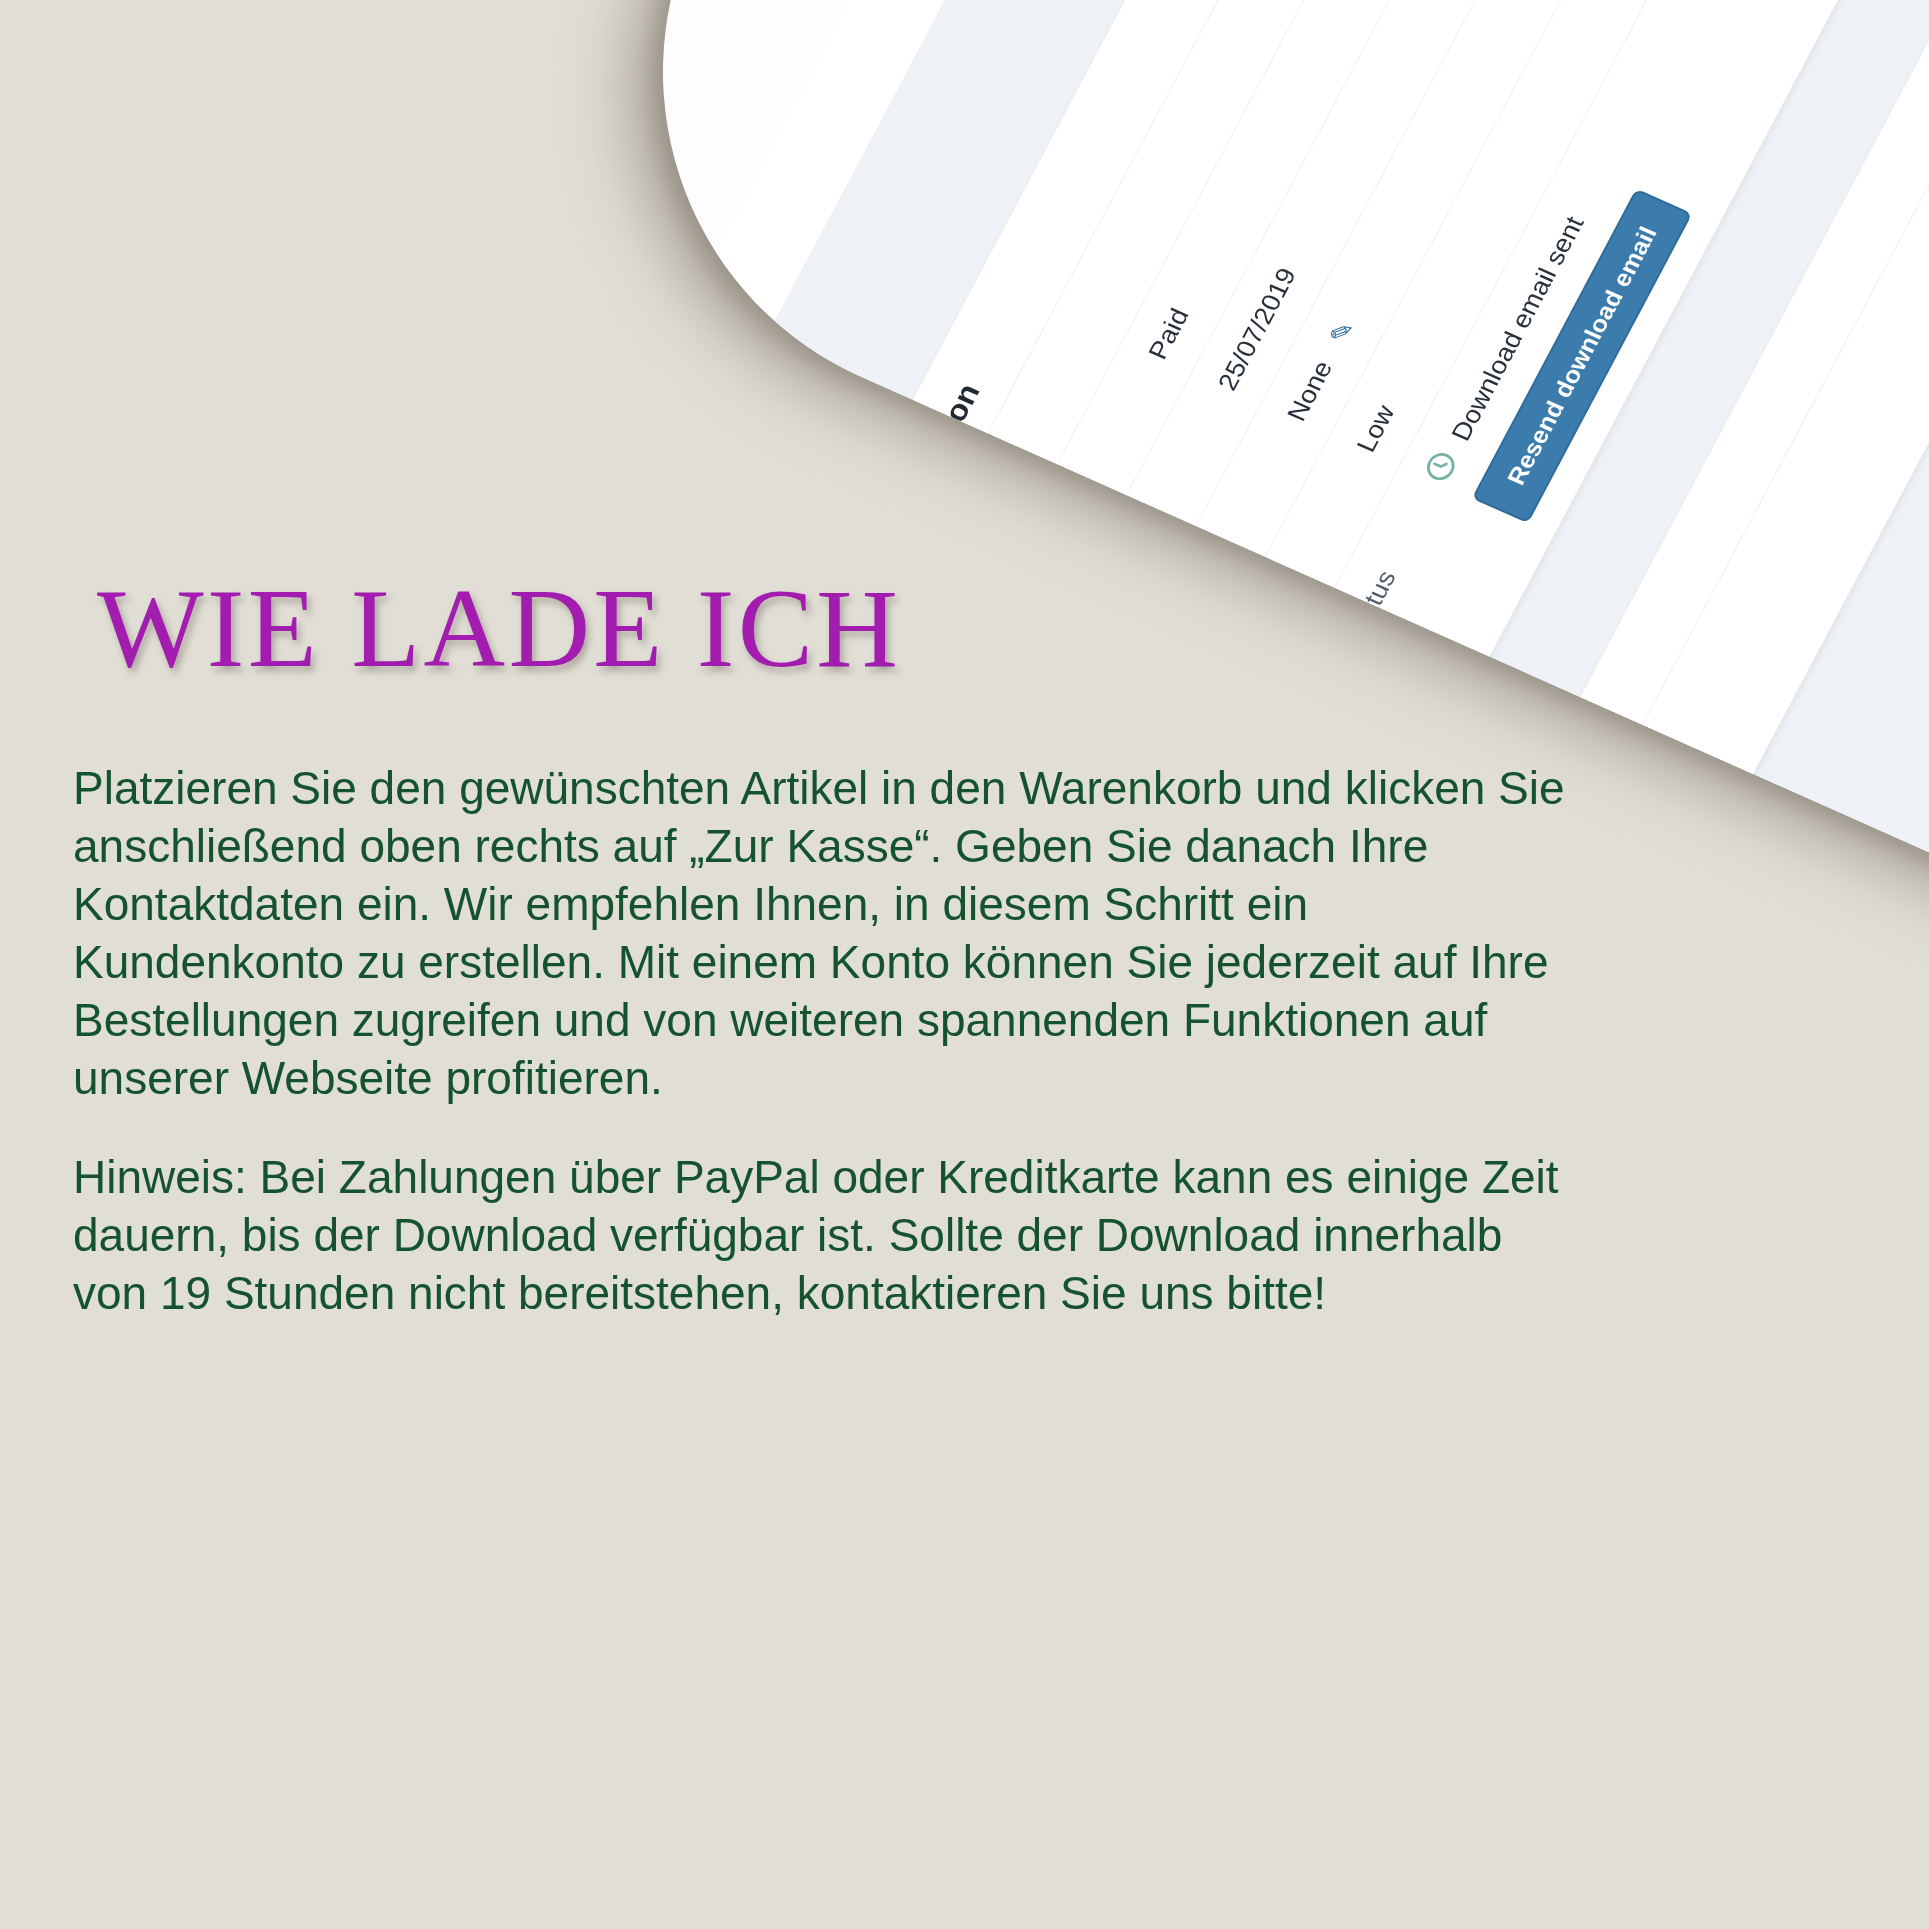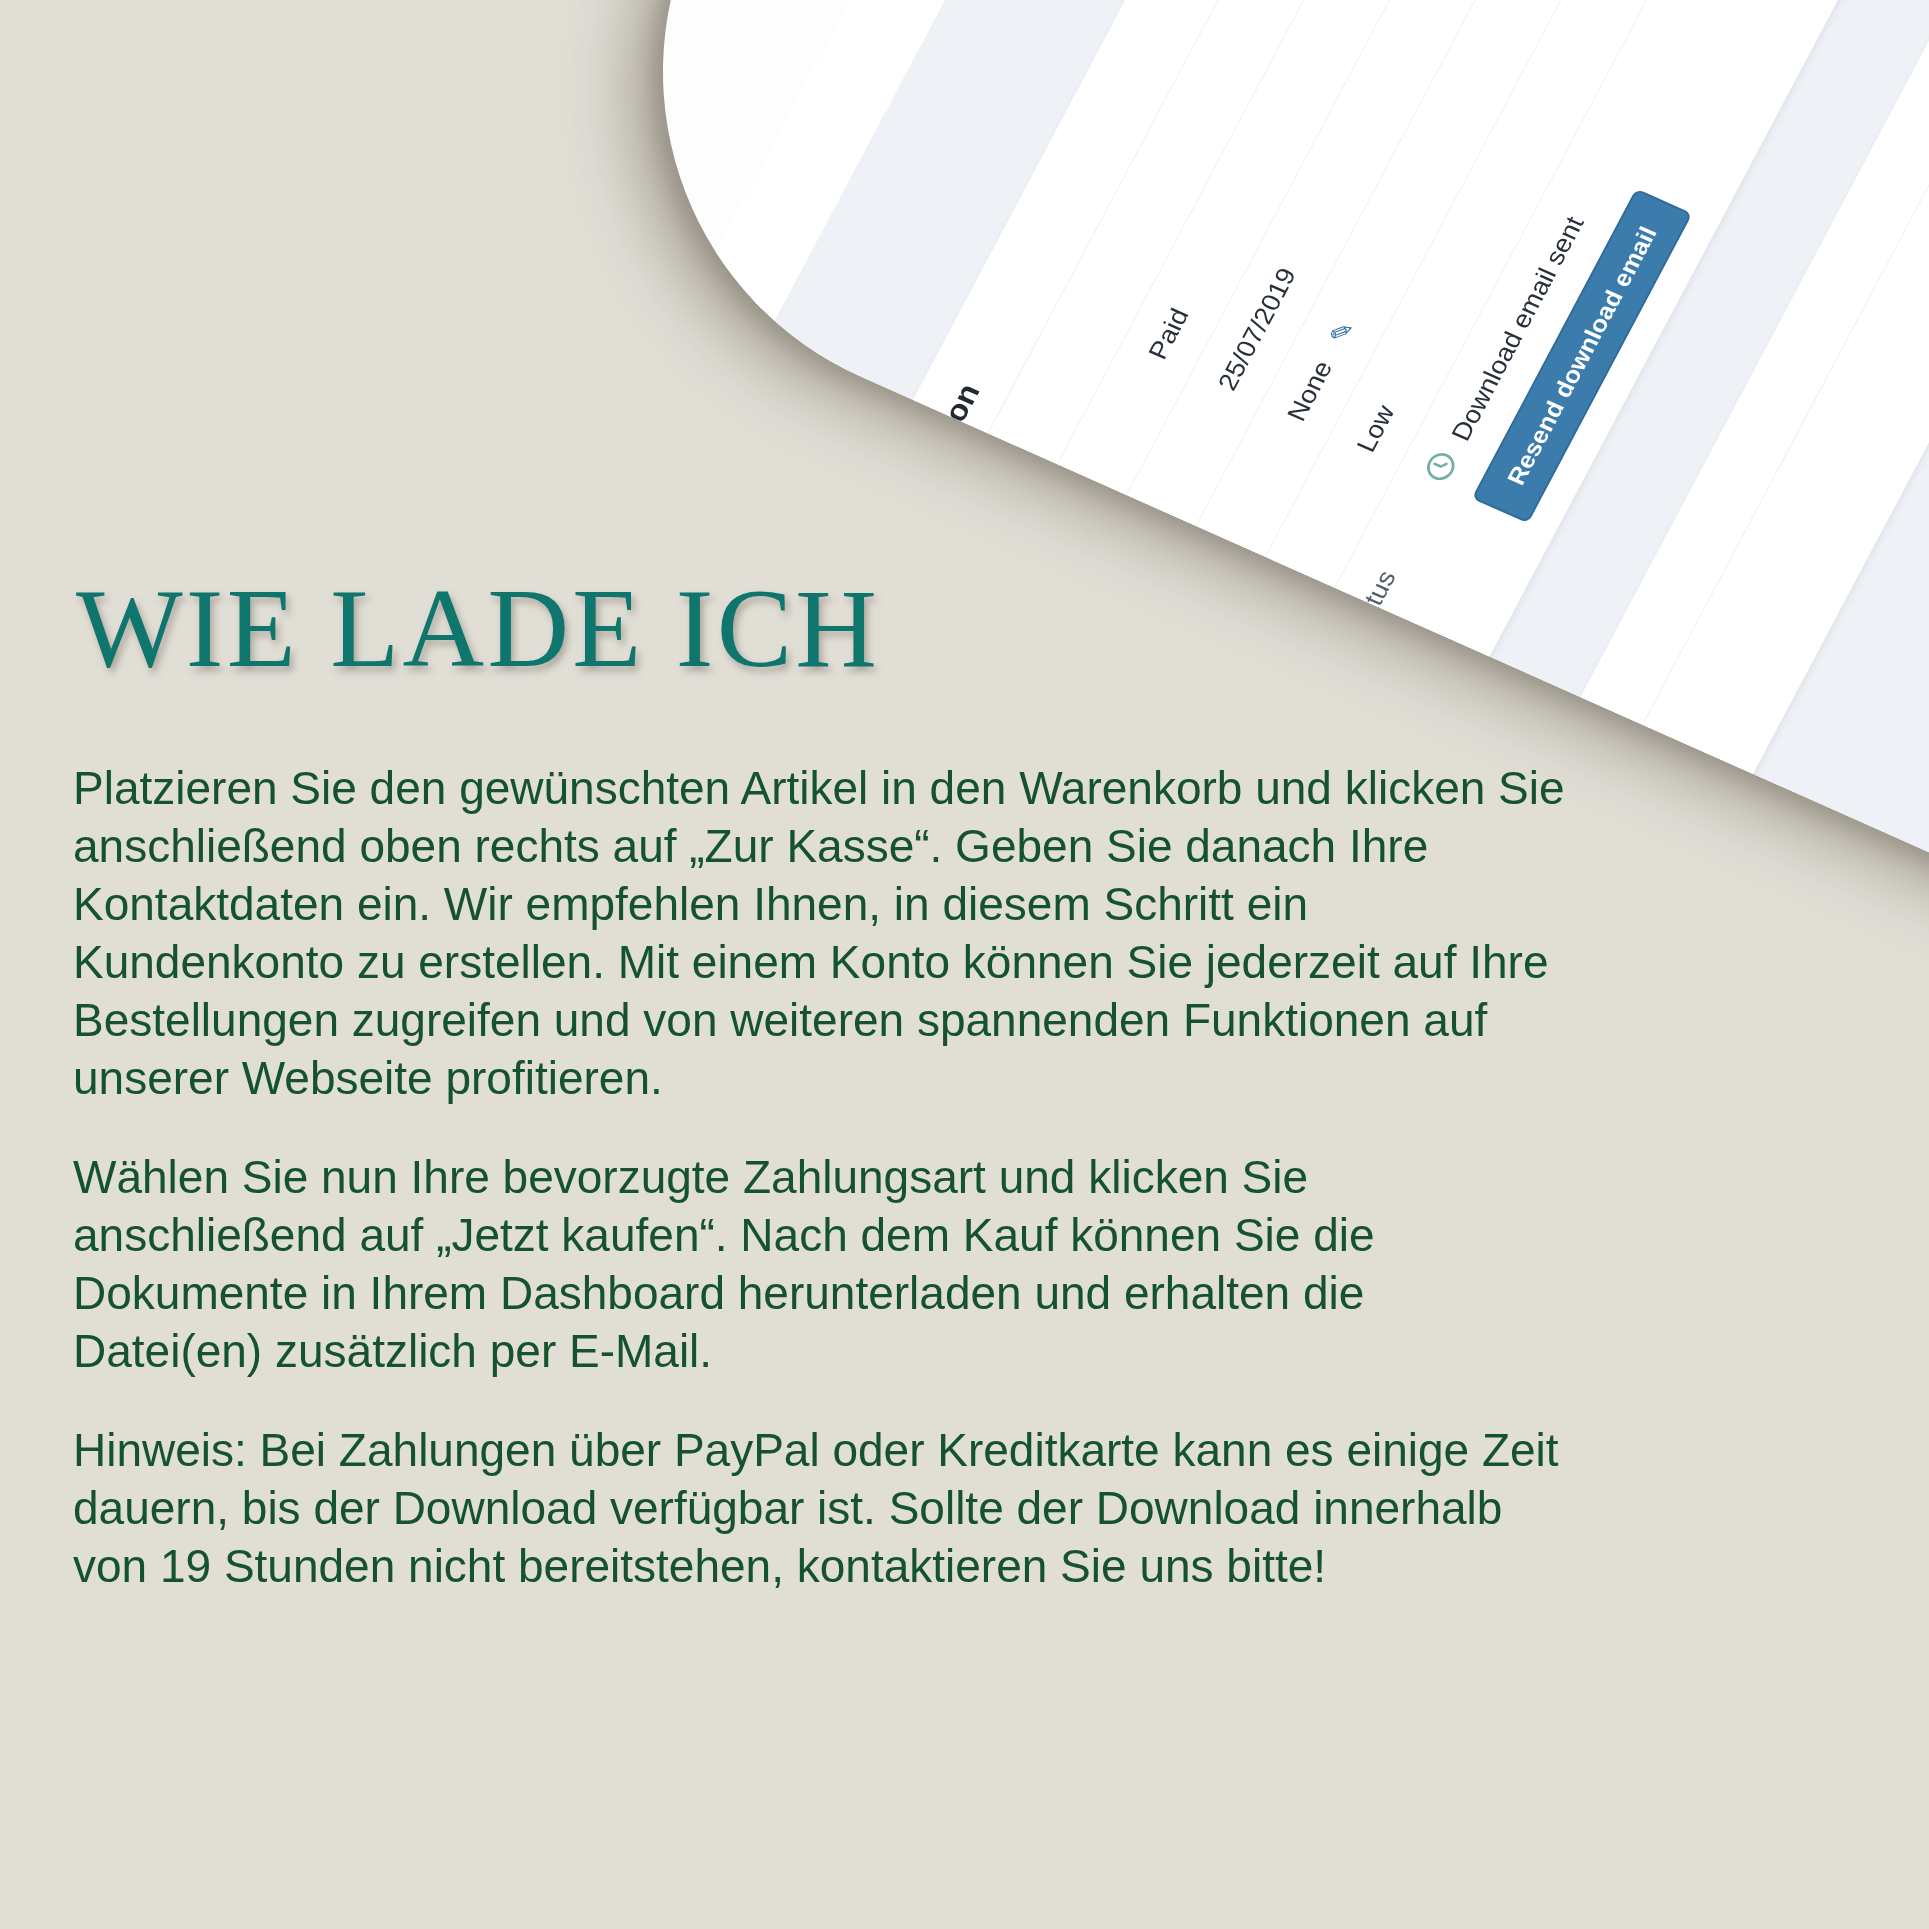--- a/index.html
+++ b/index.html
@@ -54,24 +54,24 @@
     padding:16px 29px;border-radius:8px;cursor:pointer;white-space:nowrap;
   }
   .assets-title{font-size:32px;font-weight:700;color:#212932;margin-top:46px;}
   .assets-card{margin-top:22px;padding-bottom:127px;}
   .asset-col{font-size:21.4px;font-weight:700;letter-spacing:2.4px;color:#87919a;
     padding:27px 0 19px;border-bottom:1.6px solid #edeff2;}
 
   
   .hero{position:absolute;left:73px;top:564px;width:1747px;}
   .hero-heading{
-    margin-left:3px;
+    margin-left:24px;
     font-family:"Liberation Serif",serif;font-weight:400;
     font-size:113px;line-height:128px;letter-spacing:3.2px;
-    color:#0f766e;
+    color:#a21caf;
     text-shadow:3.2px 4.8px 7.1px rgba(128,120,107,.55);
   }
   .hero-paragraphs{margin-top:67px;}
   .hero-paragraphs p{
     margin:0 0 41px 0;
     font-size:46px;line-height:58px;font-weight:300;
     color:#14532d;white-space:pre;
   }
 </style>
 </head>
@@ -160,24 +160,20 @@
     <div class="hero-heading">
       <div>WIE LADE ICH</div>
     </div>
     <div class="hero-paragraphs">
       <p>Platzieren Sie den gewünschten Artikel in den Warenkorb und klicken Sie
 anschließend oben rechts auf „Zur Kasse“. Geben Sie danach Ihre
 Kontaktdaten ein. Wir empfehlen Ihnen, in diesem Schritt ein
 Kundenkonto zu erstellen. Mit einem Konto können Sie jederzeit auf Ihre
 Bestellungen zugreifen und von weiteren spannenden Funktionen auf
 unserer Webseite profitieren.</p>
-      <p>Wählen Sie nun Ihre bevorzugte Zahlungsart und klicken Sie
-anschließend auf „Jetzt kaufen“. Nach dem Kauf können Sie die
-Dokumente in Ihrem Dashboard herunterladen und erhalten die
-Datei(en) zusätzlich per E-Mail.</p>
       <p>Hinweis: Bei Zahlungen über PayPal oder Kreditkarte kann es einige Zeit
 dauern, bis der Download verfügbar ist. Sollte der Download innerhalb
 von 19 Stunden nicht bereitstehen, kontaktieren Sie uns bitte!</p>
     </div>
   </div>
 
 </div>
 
 
 </body></html>

